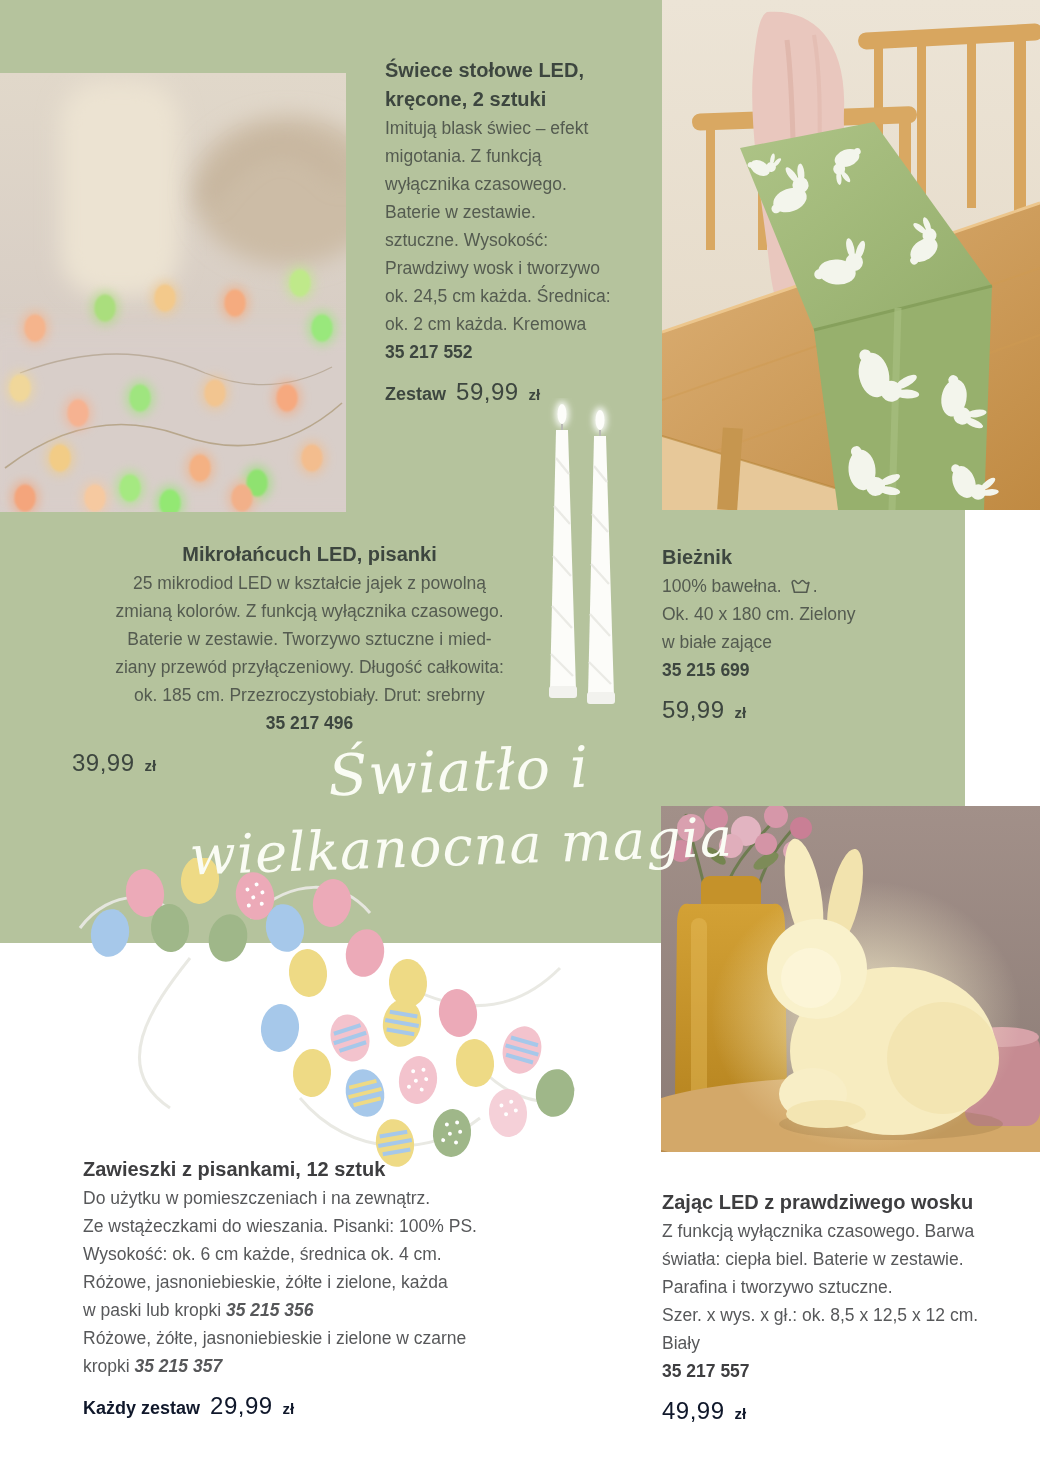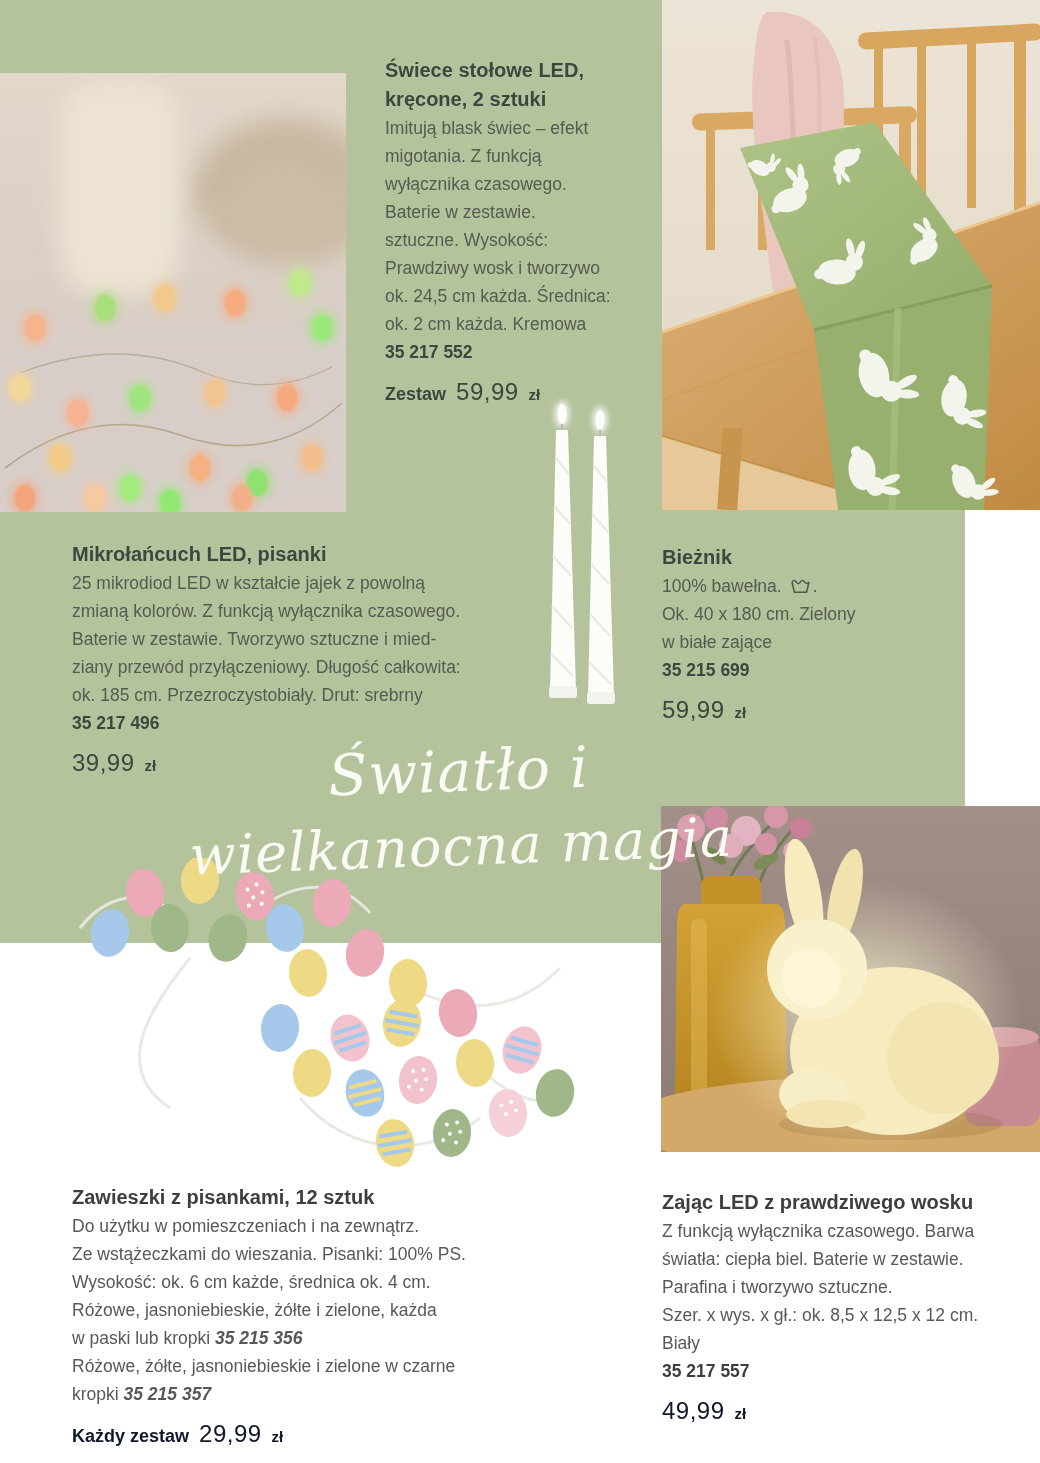--- a/index.html
+++ b/index.html
@@ -41,23 +41,23 @@
   .on-green .title,.on-green .sku{color:var(--heading-green);}
   .on-green .dl{color:var(--body-green);}
   .on-white .title,.on-white .sku{color:var(--heading-white);}
   .on-white .dl{color:var(--body-white);}
   .price-row{display:flex;align-items:baseline;gap:10px;margin-top:12px;color:var(--price-col);}
   .on-white .price-row{color:#0f172a;}
   .price-row .prefix{font-size:18px;font-weight:bold;}
   .price-row .amount{font-size:24px;letter-spacing:.5px;}
   .price-row .cur{font-size:15px;font-weight:bold;}
   .candles-info{left:385px;top:56px;width:270px;}
-  .micro-info{left:72px;top:540px;width:475px;}
+  .micro-info{left:72px;top:540px;width:475px;text-align:center;}
   .runner-info{left:662px;top:543px;width:300px;}
-  .pendants-info{left:72px;top:1155px;width:505px;margin-top:28px;}
+  .pendants-info{left:83px;top:1155px;width:505px;}
   .waxbunny-info{left:662px;top:1188px;width:372px;}
   .care{vertical-align:-2px;margin:0 2px 0 8px;}
 </style>
 </head>
 <body>
 
 <div class="page">
 
   <div class="green-panel"></div>
 

